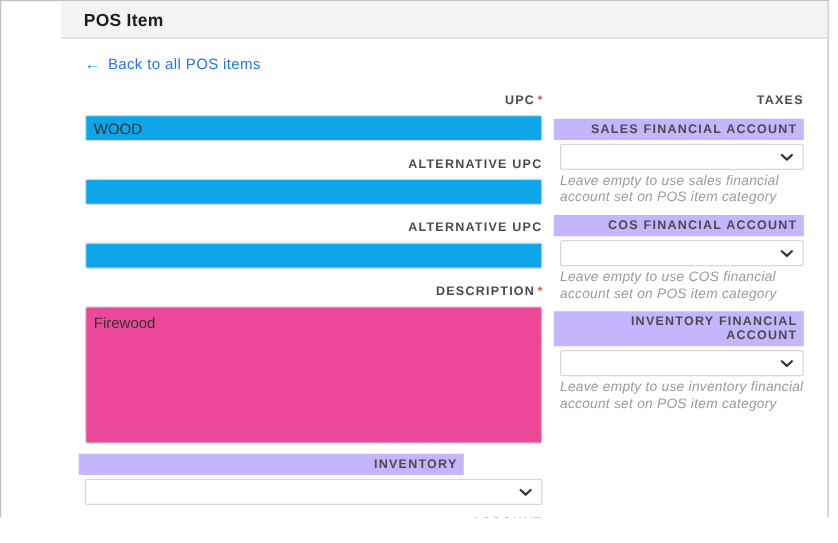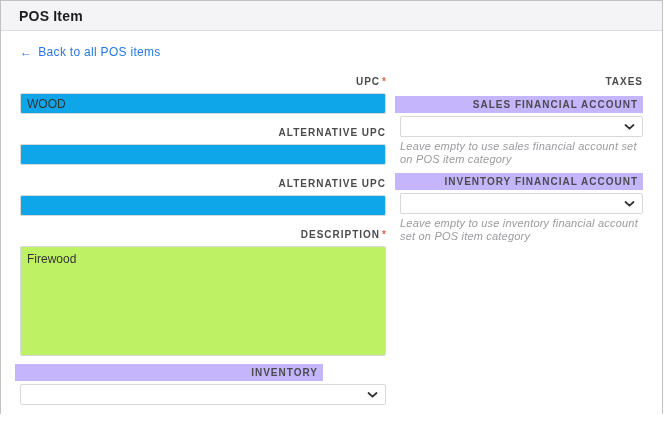--- a/index.html
+++ b/index.html
@@ -5,21 +5,21 @@
   * { margin:0; padding:0; box-sizing:border-box; }
   html,body { background:#ffffff; }
   body {
     font-family:"Liberation Sans", sans-serif;
     width:670px; height:434px; overflow:hidden;
     color:#333;
   }
   .window {
     width:663px; height:414px;
     border:1px solid #bfc1c6; border-bottom:none;
-    background:#fff; overflow:hidden;
+    background:#fff; overflow:hidden;padding-left:48px;
   }
   .header {
     height:30px; background:#f4f4f6;
     border-bottom:1px solid #dcdce0;
     display:flex; align-items:center; padding:0 18px;
   }
   .header-title {
     font-size:14px; font-weight:bold; color:#1d1d1f; letter-spacing:0.2px;
   }
   .content { padding:11px 19px 0 19px; }
@@ -45,21 +45,21 @@
   .label.hl-full { width:calc(100% + 5px); }
   .req { color:#d9624b; margin-left:2px; letter-spacing:0; }
 
   .text-input {
     width:100%; height:21px; border:1px solid #d8d8d8; border-radius:2px;
     background:#0ea5e9; font-family:"Liberation Sans", sans-serif;
     font-size:12px; color:#333; padding:0 6px; outline:none; display:block;
   }
   .textarea {
     width:100%; height:110px; border:1px solid #d8d8d8; border-radius:2px;
-    background:#bef264; font-family:"Liberation Sans", sans-serif;
+    background:#ec4899; font-family:"Liberation Sans", sans-serif;
     font-size:12px; color:#333; padding:5px 6px; outline:none; resize:none; display:block;
   }
   .field-desc { margin-bottom:8px; }
 
   .select {
     position:relative; width:100%; height:21px;
     border:1px solid #d8d8d8; border-radius:2px; background:#fff;
     display:flex; align-items:center; padding:0 22px 0 6px;
     font-size:12px; color:#333; cursor:pointer;
   }
@@ -160,20 +160,32 @@
             <span></span>
             <span class="chevron">
               <svg width="11" height="7" viewBox="0 0 11 7">
                   <polyline points="1.5,1.5 5.5,5.2 9.5,1.5" fill="none" stroke="#333" stroke-width="1.8" stroke-linecap="round" stroke-linejoin="round"></polyline>
                 </svg>
             </span>
           </div>
           <div class="helper">Leave empty to use sales financial account set on POS item category</div>
         </div>
 
+        <div class="acct-field">
+          <span class="label hl hl-full">COS FINANCIAL ACCOUNT</span>
+          <div class="select">
+            <span></span>
+            <span class="chevron">
+              <svg width="11" height="7" viewBox="0 0 11 7">
+                  <polyline points="1.5,1.5 5.5,5.2 9.5,1.5" fill="none" stroke="#333" stroke-width="1.8" stroke-linecap="round" stroke-linejoin="round"></polyline>
+                </svg>
+            </span>
+          </div>
+          <div class="helper">Leave empty to use COS financial account set on POS item category</div>
+        </div>
 
         <div class="acct-field">
           <span class="label hl hl-full">INVENTORY FINANCIAL ACCOUNT</span>
           <div class="select">
             <span></span>
             <span class="chevron">
               <svg width="11" height="7" viewBox="0 0 11 7">
                   <polyline points="1.5,1.5 5.5,5.2 9.5,1.5" fill="none" stroke="#333" stroke-width="1.8" stroke-linecap="round" stroke-linejoin="round"></polyline>
                 </svg>
             </span>

